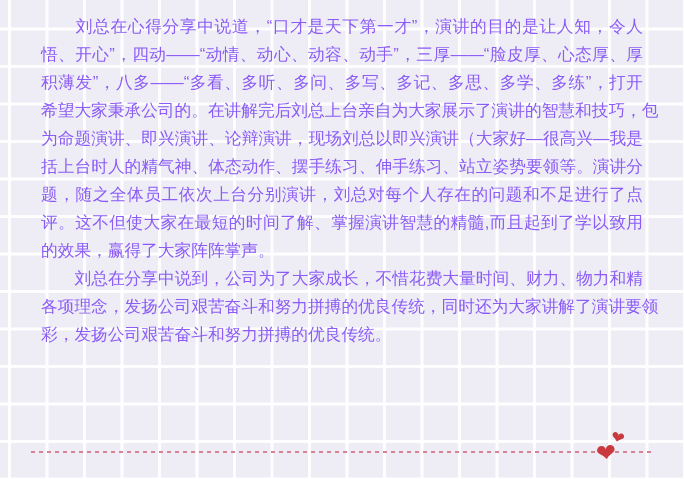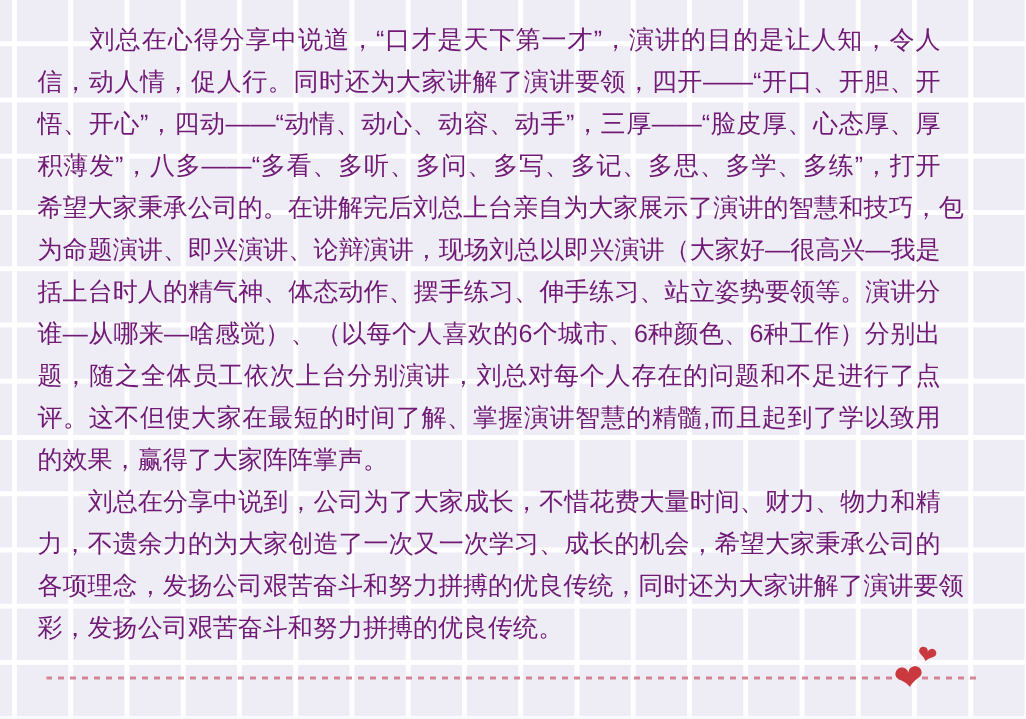--- a/index.html
+++ b/index.html
@@ -11,24 +11,24 @@
     background-color: #eeedf6;
     background-image:
       linear-gradient(to right, rgba(255,255,255,0.92) 0, rgba(255,255,255,0.92) 3px, transparent 3px),
       linear-gradient(to bottom, rgba(255,255,255,0.92) 0, rgba(255,255,255,0.92) 3px, transparent 3px);
     background-size: 37.5px 37.5px, 37.5px 37.5px;
     background-position: 8px 0, 0 27.5px;
     font-family: "Liberation Sans", sans-serif;
   }
   .article {
     position: absolute;
-    left: 25px;
+    left: 41px;
     top: 13px;
     width: 602px;
-    color: #701a75;
+    color: #8b5cf6;
     font-size: 16.7px;
   }
   .line {
     height: 28px;
     line-height: 28px;
     white-space: nowrap;
     text-align: justify;
     text-align-last: justify;
     overflow: visible;
   }
@@ -61,32 +61,29 @@
     top: 430px;
     font-size: 16px;
     transform: rotate(14deg);
   }
 </style>
 </head>
 <body>
 
 <div class="article">
     <div class="line">　　刘总在心得分享中说道，“口才是天下第一才”，演讲的目的是让人知，令人</div>
-    <div class="line">信，动人情，促人行。同时还为大家讲解了演讲要领，四开——“开口、开胆、开</div>
     <div class="line">悟、开心”，四动——“动情、动心、动容、动手”，三厚——“脸皮厚、心态厚、厚</div>
     <div class="line">积薄发”，八多——“多看、多听、多问、多写、多记、多思、多学、多练”，打开</div>
     <div class="line">希望大家秉承公司的。在讲解完后刘总上台亲自为大家展示了演讲的智慧和技巧，包</div>
     <div class="line">为命题演讲、即兴演讲、论辩演讲，现场刘总以即兴演讲（大家好—很高兴—我是</div>
     <div class="line">括上台时人的精气神、体态动作、摆手练习、伸手练习、站立姿势要领等。演讲分</div>
-    <div class="line">谁—从哪来—啥感觉）、（以每个人喜欢的6个城市、6种颜色、6种工作）分别出</div>
     <div class="line">题，随之全体员工依次上台分别演讲，刘总对每个人存在的问题和不足进行了点</div>
     <div class="line">评。这不但使大家在最短的时间了解、掌握演讲智慧的精髓,而且起到了学以致用</div>
     <div class="line para-last">的效果，赢得了大家阵阵掌声。</div>
     <div class="line">　　刘总在分享中说到，公司为了大家成长，不惜花费大量时间、财力、物力和精</div>
-    <div class="line">力，不遗余力的为大家创造了一次又一次学习、成长的机会，希望大家秉承公司的</div>
     <div class="line">各项理念，发扬公司艰苦奋斗和努力拼搏的优良传统，同时还为大家讲解了演讲要领</div>
     <div class="line para-last">彩，发扬公司艰苦奋斗和努力拼搏的优良传统。</div>
   </div>
 
 <div class="divider"></div>
 
 <span class="heart heart-lg">❤</span>
 <span class="heart heart-sm">❤</span>
 
 </body></html>

